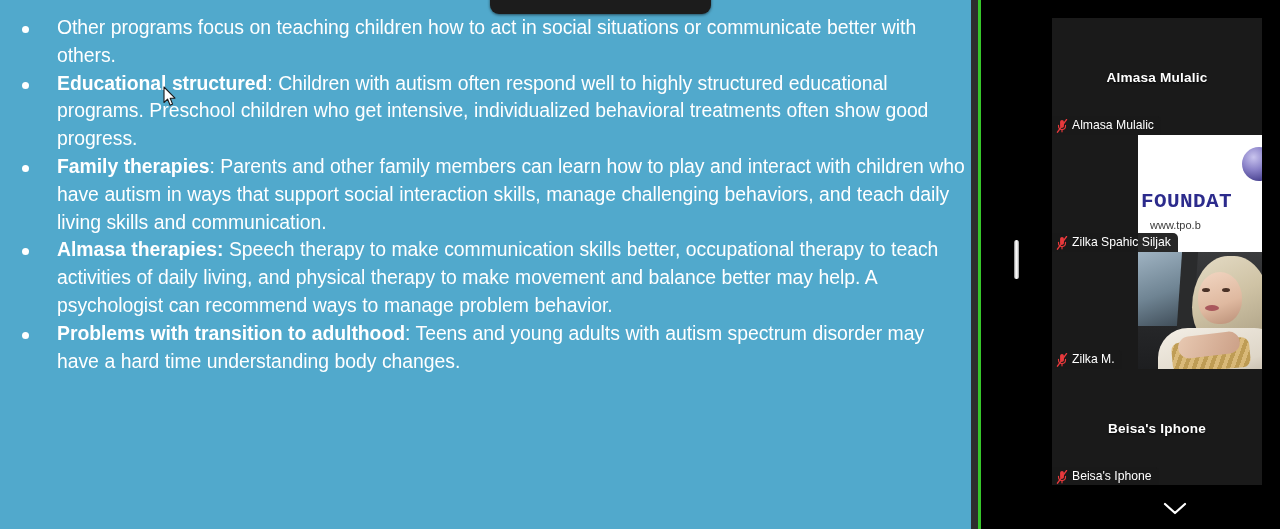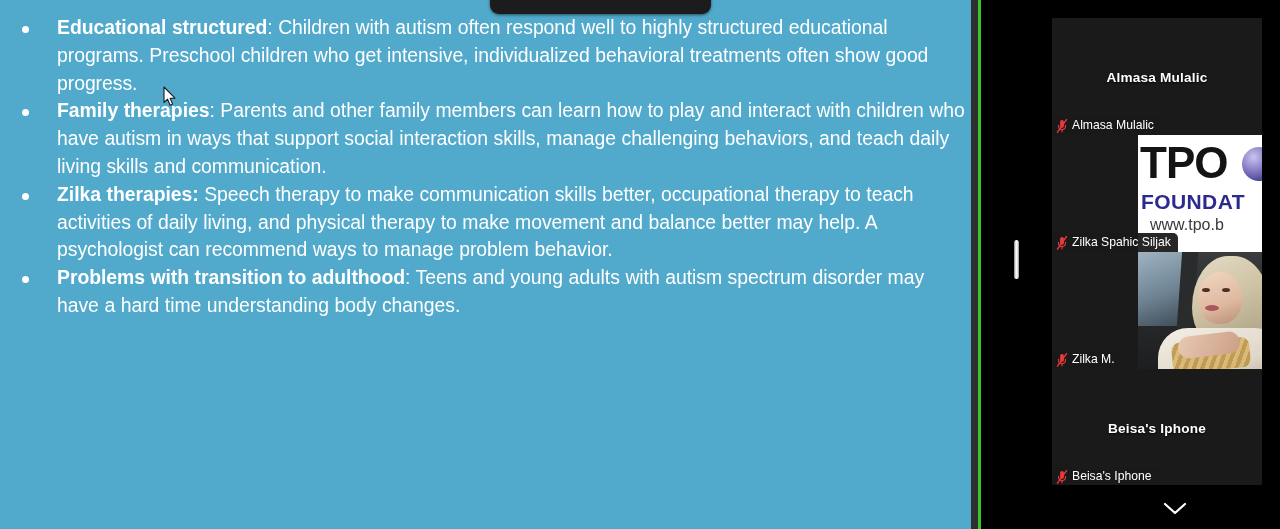--- a/index.html
+++ b/index.html
@@ -207,26 +207,27 @@
   }
   .tpo-logo .tpo-mid {
     position: absolute;
     left: 3px;
     top: 56px;
     font-weight: 700;
     font-size: 21px;
     line-height: 21px;
     letter-spacing: .4px;
     color: #2c2b8c;
+    font-family: Liberation Mono, monospace;
   }
   .tpo-logo .tpo-url {
     position: absolute;
     left: 12px;
     top: 82px;
-    font-size: 16px;
+    font-size: 11px;
     line-height: 16px;
     color: #3a3a3a;
   }
 
   
   .photo {
     width: 100%;
     height: 100%;
     position: relative;
     background: linear-gradient(180deg,#3a3b3d 0%,#2a2b2d 45%,#1d1e20 100%);
@@ -352,23 +353,24 @@
 </style>
 </head>
 <body>
 
 <div id="stage">
 
   <div id="share-region">
 
     <div id="slide">
       <ul id="slide-body">
+          <li><span>Other programs focus on teaching children how to act in social situations or communicate better with others.</span></li>
           <li><b>Educational structured</b><span>: Children with autism often respond well to highly structured educational programs. Preschool children who get intensive, individualized behavioral treatments often show good progress.</span></li>
           <li><b>Family therapies</b><span>: Parents and other family members can learn how to play and interact with children who have autism in ways that support social interaction skills, manage challenging behaviors, and teach daily living skills and communication.</span></li>
-          <li><b>Zilka therapies:</b><span> Speech therapy to make communication skills better, occupational therapy to teach activities of daily living, and physical therapy to make movement and balance better may help. A psychologist can recommend ways to manage problem behavior.</span></li>
+          <li><b>Almasa therapies:</b><span> Speech therapy to make communication skills better, occupational therapy to teach activities of daily living, and physical therapy to make movement and balance better may help. A psychologist can recommend ways to manage problem behavior.</span></li>
           <li><b>Problems with transition to adulthood</b><span>: Teens and young adults with autism spectrum disorder may have a hard time understanding body changes.</span></li>
         </ul>
 
       <svg id="cursor" viewBox="0 0 14 21">
         <path d="M1,1 L1,16.5 L4.6,13.1 L7.1,19.2 L9.6,18.1 L7.2,12.2 L12,12.1 Z" fill="#ffffff" stroke="#1a1a1a" stroke-width="1.1" stroke-linejoin="round"></path>
       </svg>
     </div>
 
     <div id="share-gutter"></div>
     <div id="share-border-green"></div>
@@ -391,21 +393,20 @@
             <path d="M6 10.7v2.1" stroke="#e8393c" stroke-width="1.15" stroke-linecap="round"></path>
             <path d="M1.5 13.2 10.5 0.6" stroke="#e8393c" stroke-width="1.45" stroke-linecap="round"></path>
           </svg>
           <span>Almasa Mulalic</span>
         </div>
       </div>
 
       <div class="tile">
         <div class="tile-media shift-right">
           <div class="tpo-logo">
-            <div class="tpo-top">TPO</div>
             <div class="tpo-ball"></div>
             <div class="tpo-mid">FOUNDAT</div>
             <div class="tpo-url">www.tpo.b</div>
           </div>
         </div>
         <div class="name-badge">
           <svg class="mic-off-icon" viewBox="0 0 12 14">
             <path d="M6 1.1c-1.06 0-1.92.86-1.92 1.92v3.9c0 1.06.86 1.92 1.92 1.92S7.92 7.98 7.92 6.92v-3.9C7.92 1.96 7.06 1.1 6 1.1z" fill="#e8393c"></path>
             <path d="M2.5 6.3v.75A3.5 3.5 0 0 0 6 10.55a3.5 3.5 0 0 0 3.5-3.5V6.3" fill="none" stroke="#e8393c" stroke-width="1.15" stroke-linecap="round"></path>
             <path d="M6 10.7v2.1" stroke="#e8393c" stroke-width="1.15" stroke-linecap="round"></path>

